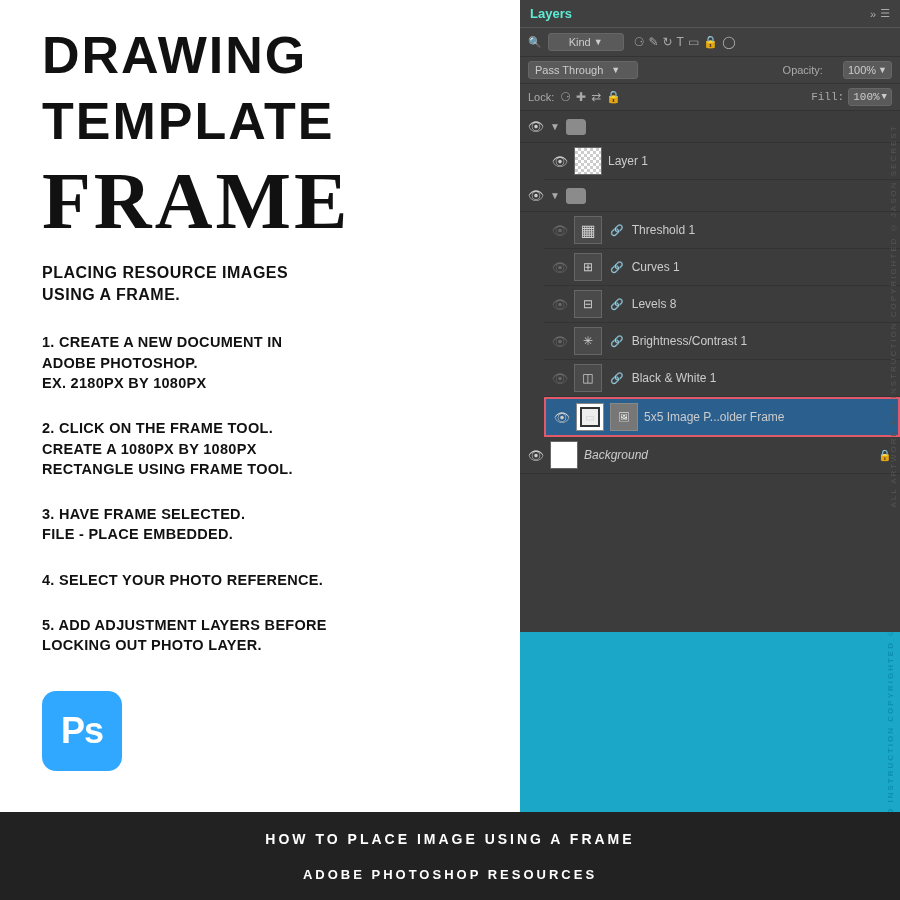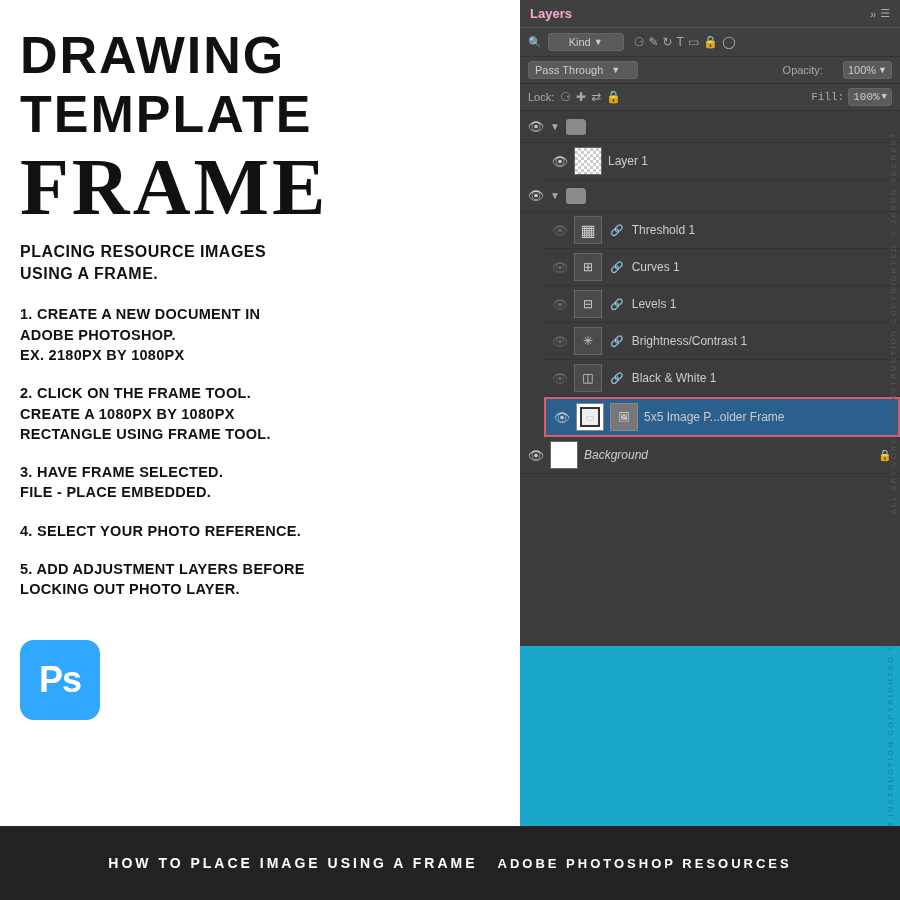--- a/index.html
+++ b/index.html
@@ -16,24 +16,24 @@
     .main-content {
       display: flex;
       flex: 1;
       overflow: hidden;
     }
 
     
     .left-panel {
       width: 520px;
       background: #ffffff;
-      padding: 28px 24px 20px 20px;
+      padding: 28px 24px 20px 42px;
       display: flex;
       flex-direction: column;
-      gap: 4px;
+      gap: 11px;
     }
 
     .title-drawing {
       font-size: 52px;
       font-weight: 900;
       color: #111111;
       line-height: 1.05;
       letter-spacing: 2px;
       font-family: Arial Black, Arial, sans-serif;
       margin-bottom: 0;
@@ -80,21 +80,21 @@
     }
 
     .ps-badge {
       width: 80px;
       height: 80px;
       background: #31A8FF;
       border-radius: 14px;
       display: flex;
       align-items: center;
       justify-content: center;
-      margin-top: 22px;
+      margin-top: 10px;
     }
 
     .ps-badge span {
       color: #ffffff;
       font-size: 36px;
       font-weight: 900;
       font-family: Arial Black, Arial, sans-serif;
       letter-spacing: -1px;
     }
 
@@ -122,21 +122,21 @@
     .layers-header {
       background: #404040;
       display: flex;
       align-items: center;
       justify-content: space-between;
       padding: 6px 10px;
       border-bottom: 1px solid #555;
     }
 
     .layers-title {
-      color: #f9a8d4;
+      color: #5eead4;
       font-size: 13px;
       font-weight: bold;
     }
 
     .layers-header-icons {
       display: flex;
       gap: 4px;
       align-items: center;
     }
 
@@ -418,23 +418,23 @@
       font-size: 8px;
       letter-spacing: 2px;
       white-space: nowrap;
       font-family: Arial, sans-serif;
       font-weight: bold;
     }
 
     
     .footer {
       background: #222222;
-      height: 74px;
-      display: flex;
-      flex-direction: row;
+      height: 88px;
+      display: flex;
+      flex-direction: column;
       align-items: center;
       justify-content: center;
       gap: 20px;
     }
 
     .footer-line1 {
       color: #ffffff;
       font-size: 14px;
       font-weight: 900;
       letter-spacing: 3px;
@@ -567,21 +567,21 @@
         <div class="eye-icon hidden">👁</div>
         <div class="adj-icon" style="font-size:12px;">⊞</div>
         <span style="color:#aaa;font-size:11px;padding:0 2px;">🔗</span>
         <span class="layer-name">Curves 1</span>
       </div>
 
       <div class="layer-row sublayer-indent">
         <div class="eye-icon hidden">👁</div>
         <div class="adj-icon" style="font-size:12px;">⊟</div>
         <span style="color:#aaa;font-size:11px;padding:0 2px;">🔗</span>
-        <span class="layer-name">Levels 1</span>
+        <span class="layer-name">Levels 8</span>
       </div>
 
       <div class="layer-row sublayer-indent">
         <div class="eye-icon hidden">👁</div>
         <div class="adj-icon" style="font-size:12px;">✳</div>
         <span style="color:#aaa;font-size:11px;padding:0 2px;">🔗</span>
         <span class="layer-name">Brightness/Contrast 1</span>
       </div>
 
       <div class="layer-row sublayer-indent">

